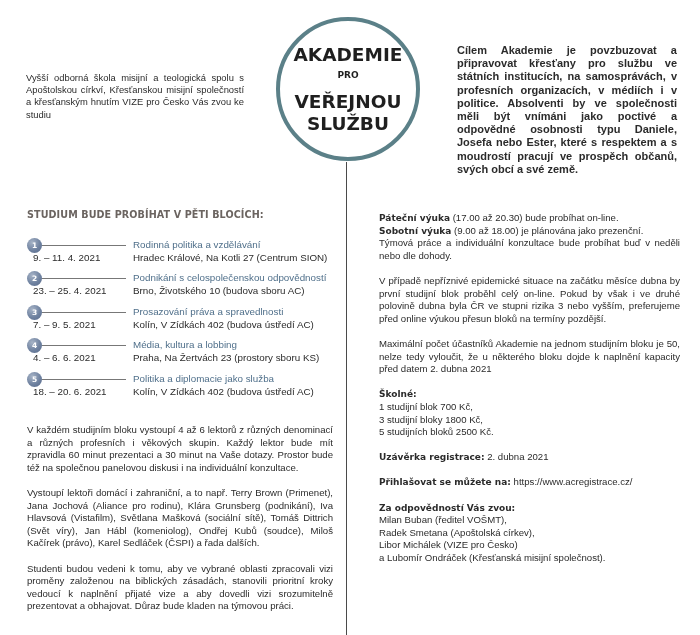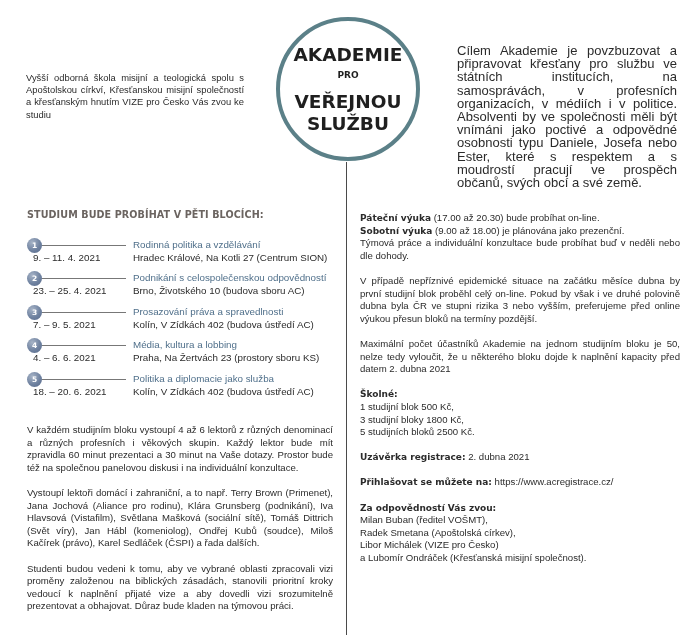--- a/index.html
+++ b/index.html
@@ -1,20 +1,20 @@
 <!DOCTYPE html>
 <html><head>
 <meta charset="utf-8">
 <style>
   * { box-sizing: border-box; margin: 0; padding: 0; }
   html, body { width: 700px; height: 635px; background: #ffffff; overflow: hidden; }
   body { position: relative; font-family: "Liberation Sans", sans-serif; color: #2b2b2b; font-size: 9.6px; line-height: 12.2px; }
 
   .intro-left { position: absolute; left: 26px; top: 72px; width: 218px; text-align: justify; font-size: 9.4px; line-height: 12.2px; }
-  .intro-right { position: absolute; left: 457px; top: 44px; width: 220px; text-align: justify; font-size: 13px; line-height: 13.2px; }
+  .intro-right { position: absolute; left: 457px; top: 44px; width: 220px; text-align: justify; font-size: 11px; line-height: 13.2px; font-weight: bold; }
 
   .logo-circle { position: absolute; left: 276px; top: 17px; width: 144px; height: 144px; border: 4px solid #5b8088; border-radius: 50%; display: flex; flex-direction: column; align-items: center; justify-content: center; text-align: center; font-family: "DejaVu Sans", sans-serif; font-weight: bold; color: #1f1f1f; }
   .logo-line1 { font-size: 18.5px; line-height: 22px; letter-spacing: 0px; }
   .logo-pro { font-size: 9px; line-height: 14px; margin: 2px 0 9px; }
   .logo-line3 { font-size: 18.5px; line-height: 22px; }
   .logo-line4 { font-size: 18.5px; line-height: 22px; }
 
   .divider { position: absolute; left: 346px; top: 162px; width: 1px; height: 473px; background: #4a4a4a; }
 
   .blocks-heading { position: absolute; left: 27px; top: 209px; font-family: "DejaVu Sans", sans-serif; font-weight: bold; font-size: 9.6px; color: #6b6460; letter-spacing: 0.1px; }
@@ -23,21 +23,21 @@
   .badge { position: absolute; left: 0; top: 0; width: 15px; height: 15px; border-radius: 50%; background: radial-gradient(circle at 35% 30%, #a6b3c6 0%, #6f82a0 55%, #56688a 100%); color: #fff; font-family: "DejaVu Sans", sans-serif; font-weight: bold; font-size: 7.5px; line-height: 15px; text-align: center; }
   .block-line { position: absolute; left: 15px; top: 7px; width: 84px; height: 1px; background: #777; }
   .block-title { position: absolute; left: 106px; top: 1px; font-size: 9.8px; color: #4f6f8a; white-space: nowrap; }
   .block-date { position: absolute; left: 6px; top: 14px; width: 96px; font-size: 9.8px; white-space: nowrap; }
   .block-place { position: absolute; left: 106px; top: 14px; font-size: 9.8px; white-space: nowrap; }
 
   .left-body { position: absolute; left: 27px; top: 424px; width: 306px; text-align: justify; font-size: 9.6px; line-height: 12.6px; }
   .left-body p { margin-bottom: 12.6px; }
 
   .right-body { position: absolute; left: 360px; top: 212px; width: 320px; font-size: 9.6px; line-height: 12.6px; }
-  .right-body p { margin-bottom: 12.6px; }
+  .right-body p { margin-bottom: 12.6px; margin-left: 19px; }
   .right-body .just { text-align: justify; }
   .bold-label { font-family: "DejaVu Sans", sans-serif; font-weight: bold; font-size: 9px; text-align: right; }
   .nomargin { margin-bottom: 0 !important; }
 </style>
 </head>
 <body>
 
 <div class="intro-left">Vyšší odborná škola misijní a teologická spolu s Apoštolskou církví, Křesťanskou misijní společností a křesťanským hnutím VIZE pro Česko Vás zvou ke studiu</div>
 
 <div class="logo-circle">
@@ -98,21 +98,21 @@
 <div class="right-body">
   <p class="just">
     <span class="bold-label">Páteční výuka</span><span> (17.00 až 20.30) bude probíhat on-line.</span><br>
     <span class="bold-label">Sobotní výuka</span><span> (9.00 až 18.00) je plánována jako prezenční.</span><br>
     <span>Týmová práce a individuální konzultace bude probíhat buď v neděli nebo dle dohody.</span>
   </p>
   <p class="just">V případě nepříznivé epidemické situace na začátku měsíce dubna by první studijní blok proběhl celý on-line. Pokud by však i ve druhé polovině dubna byla ČR ve stupni rizika 3 nebo vyšším, preferujeme před online výukou přesun bloků na termíny pozdější.</p>
   <p class="just">Maximální počet účastníků Akademie na jednom studijním bloku je 50, nelze tedy vyloučit, že u některého bloku dojde k naplnění kapacity před datem 2. dubna 2021</p>
   <p>
     <span class="bold-label">Školné:</span><br>
-    <span>1 studijní blok 500 Kč,</span><br>
+    <span>1 studijní blok 700 Kč,</span><br>
     <span>3 studijní bloky 1800 Kč,</span><br>
     <span>5 studijních bloků 2500 Kč.</span><br>
   </p>
   <p>
     <span class="bold-label">Uzávěrka registrace:</span><span> 2. dubna 2021</span>
   </p>
   <p>
     <span class="bold-label">Přihlašovat se můžete na:</span><span> https://www.acregistrace.cz/</span>
   </p>
   <p class="nomargin">

